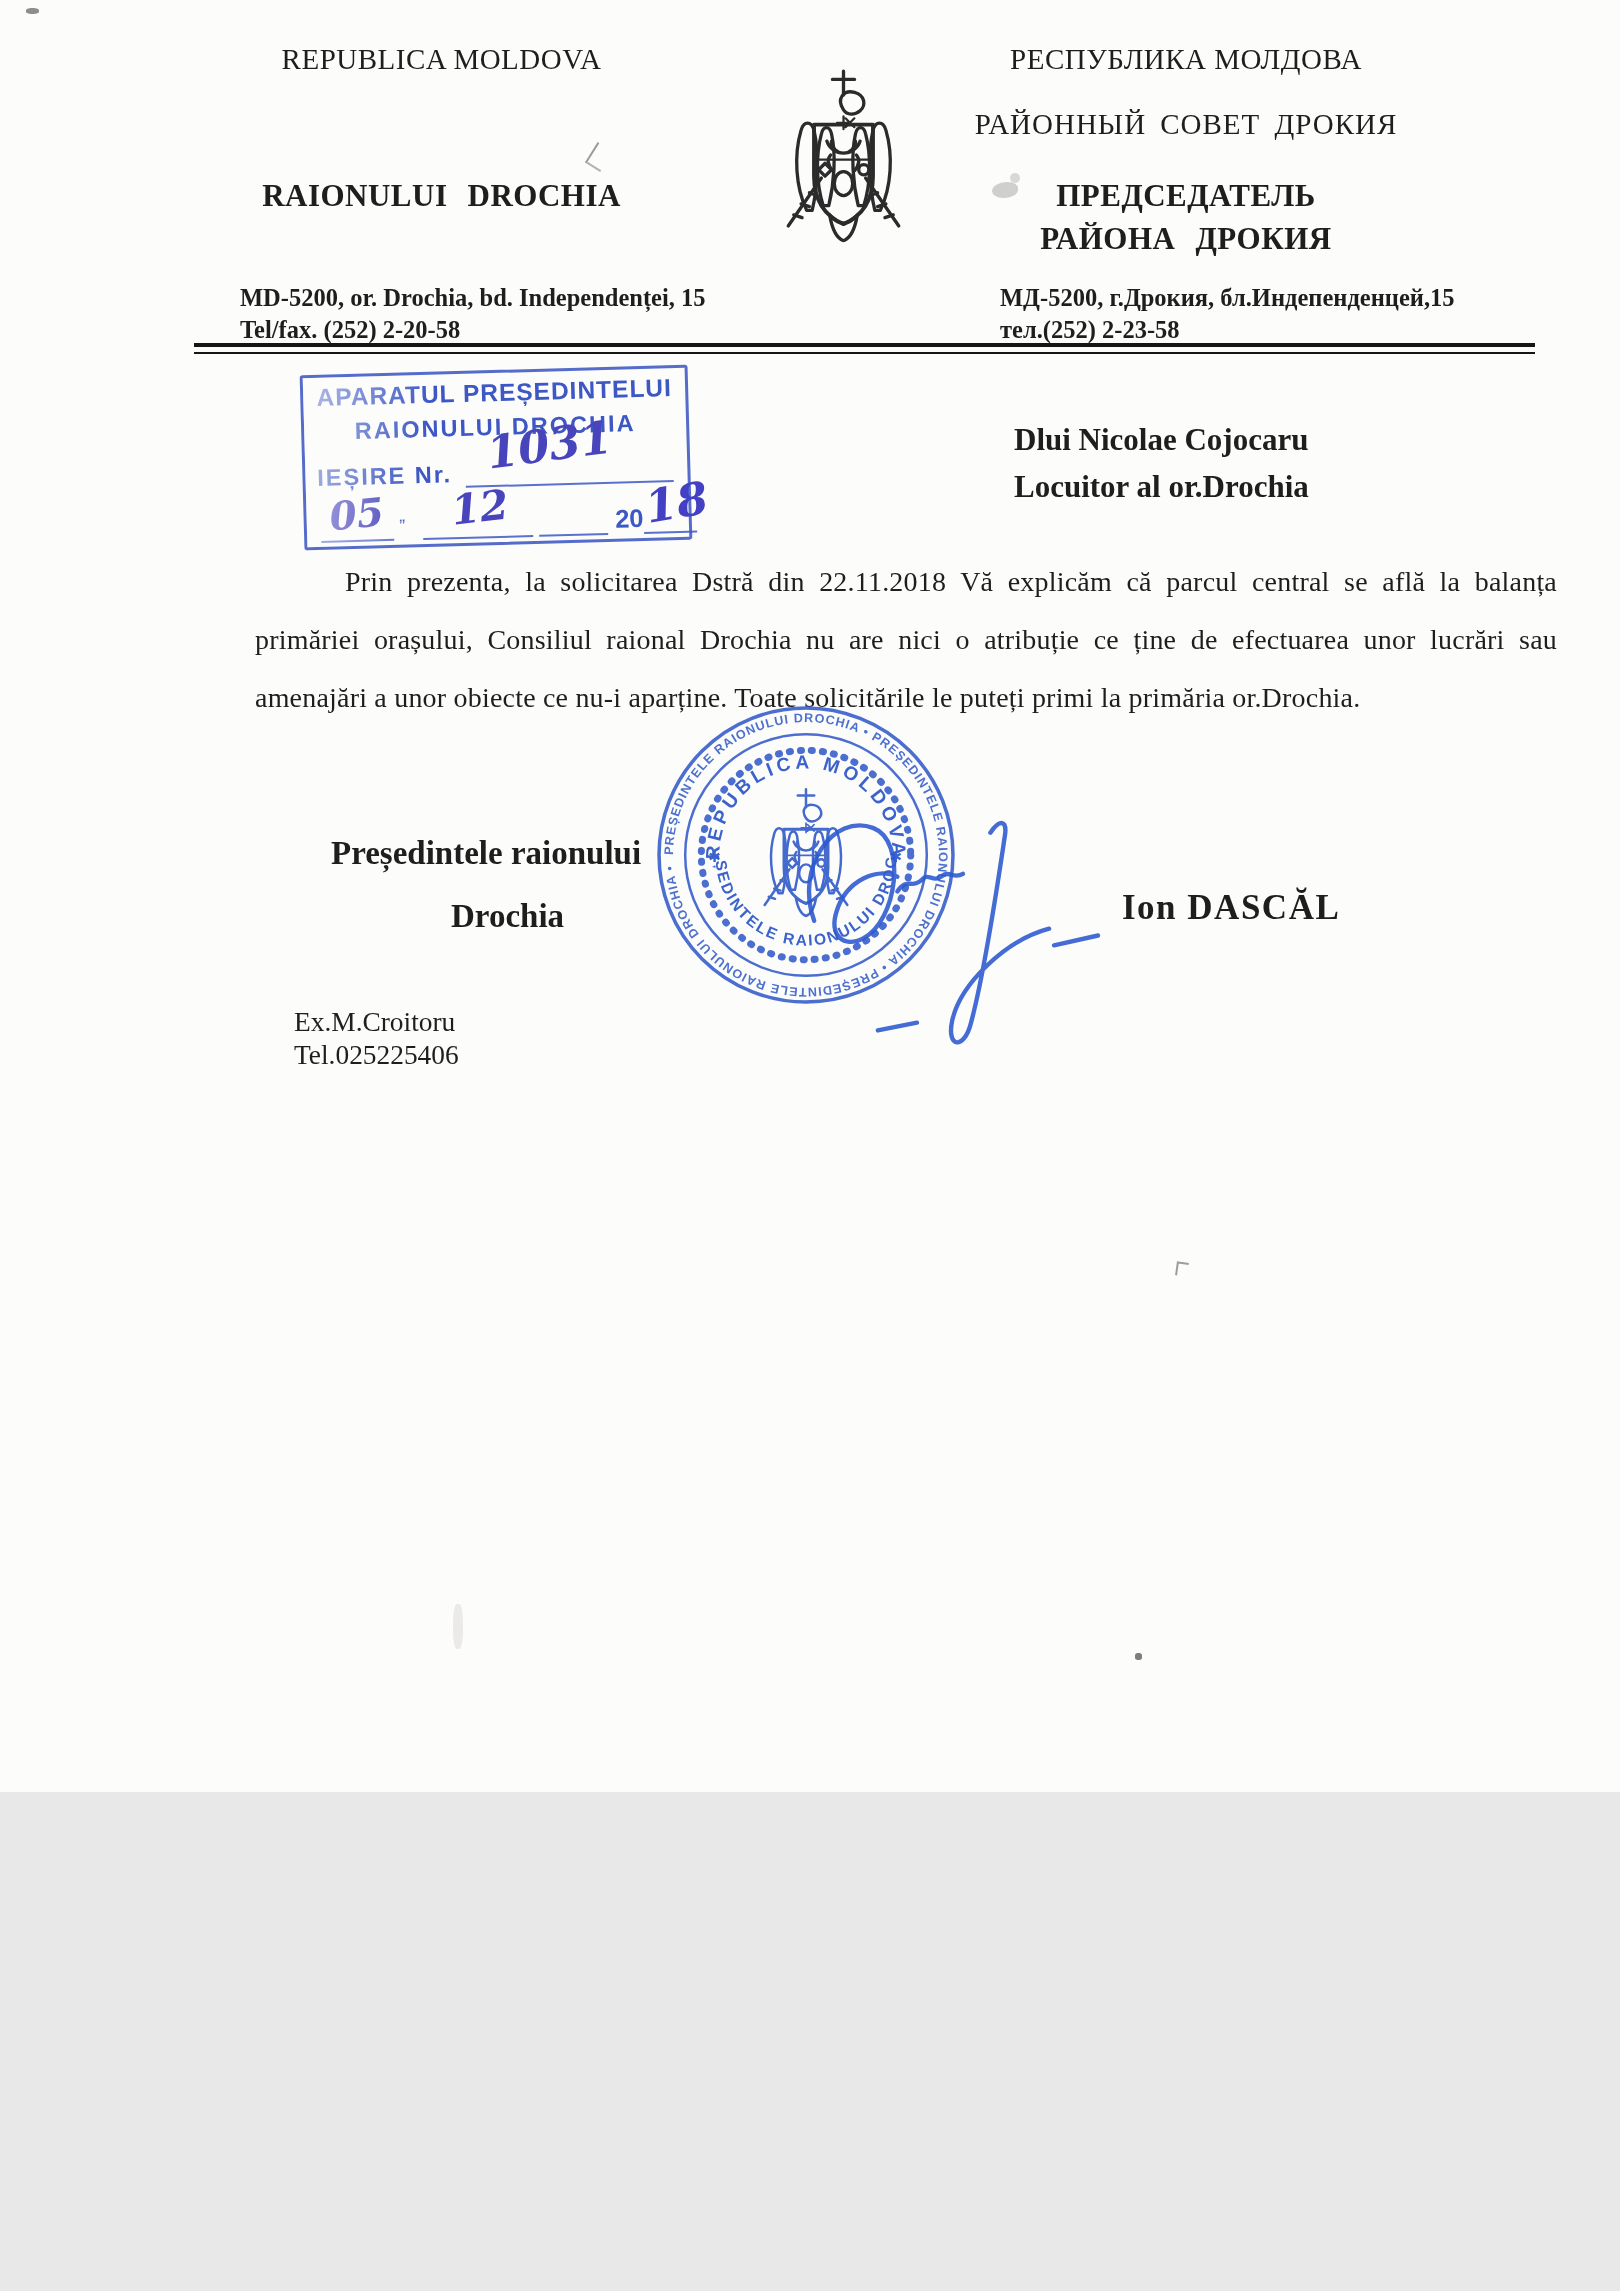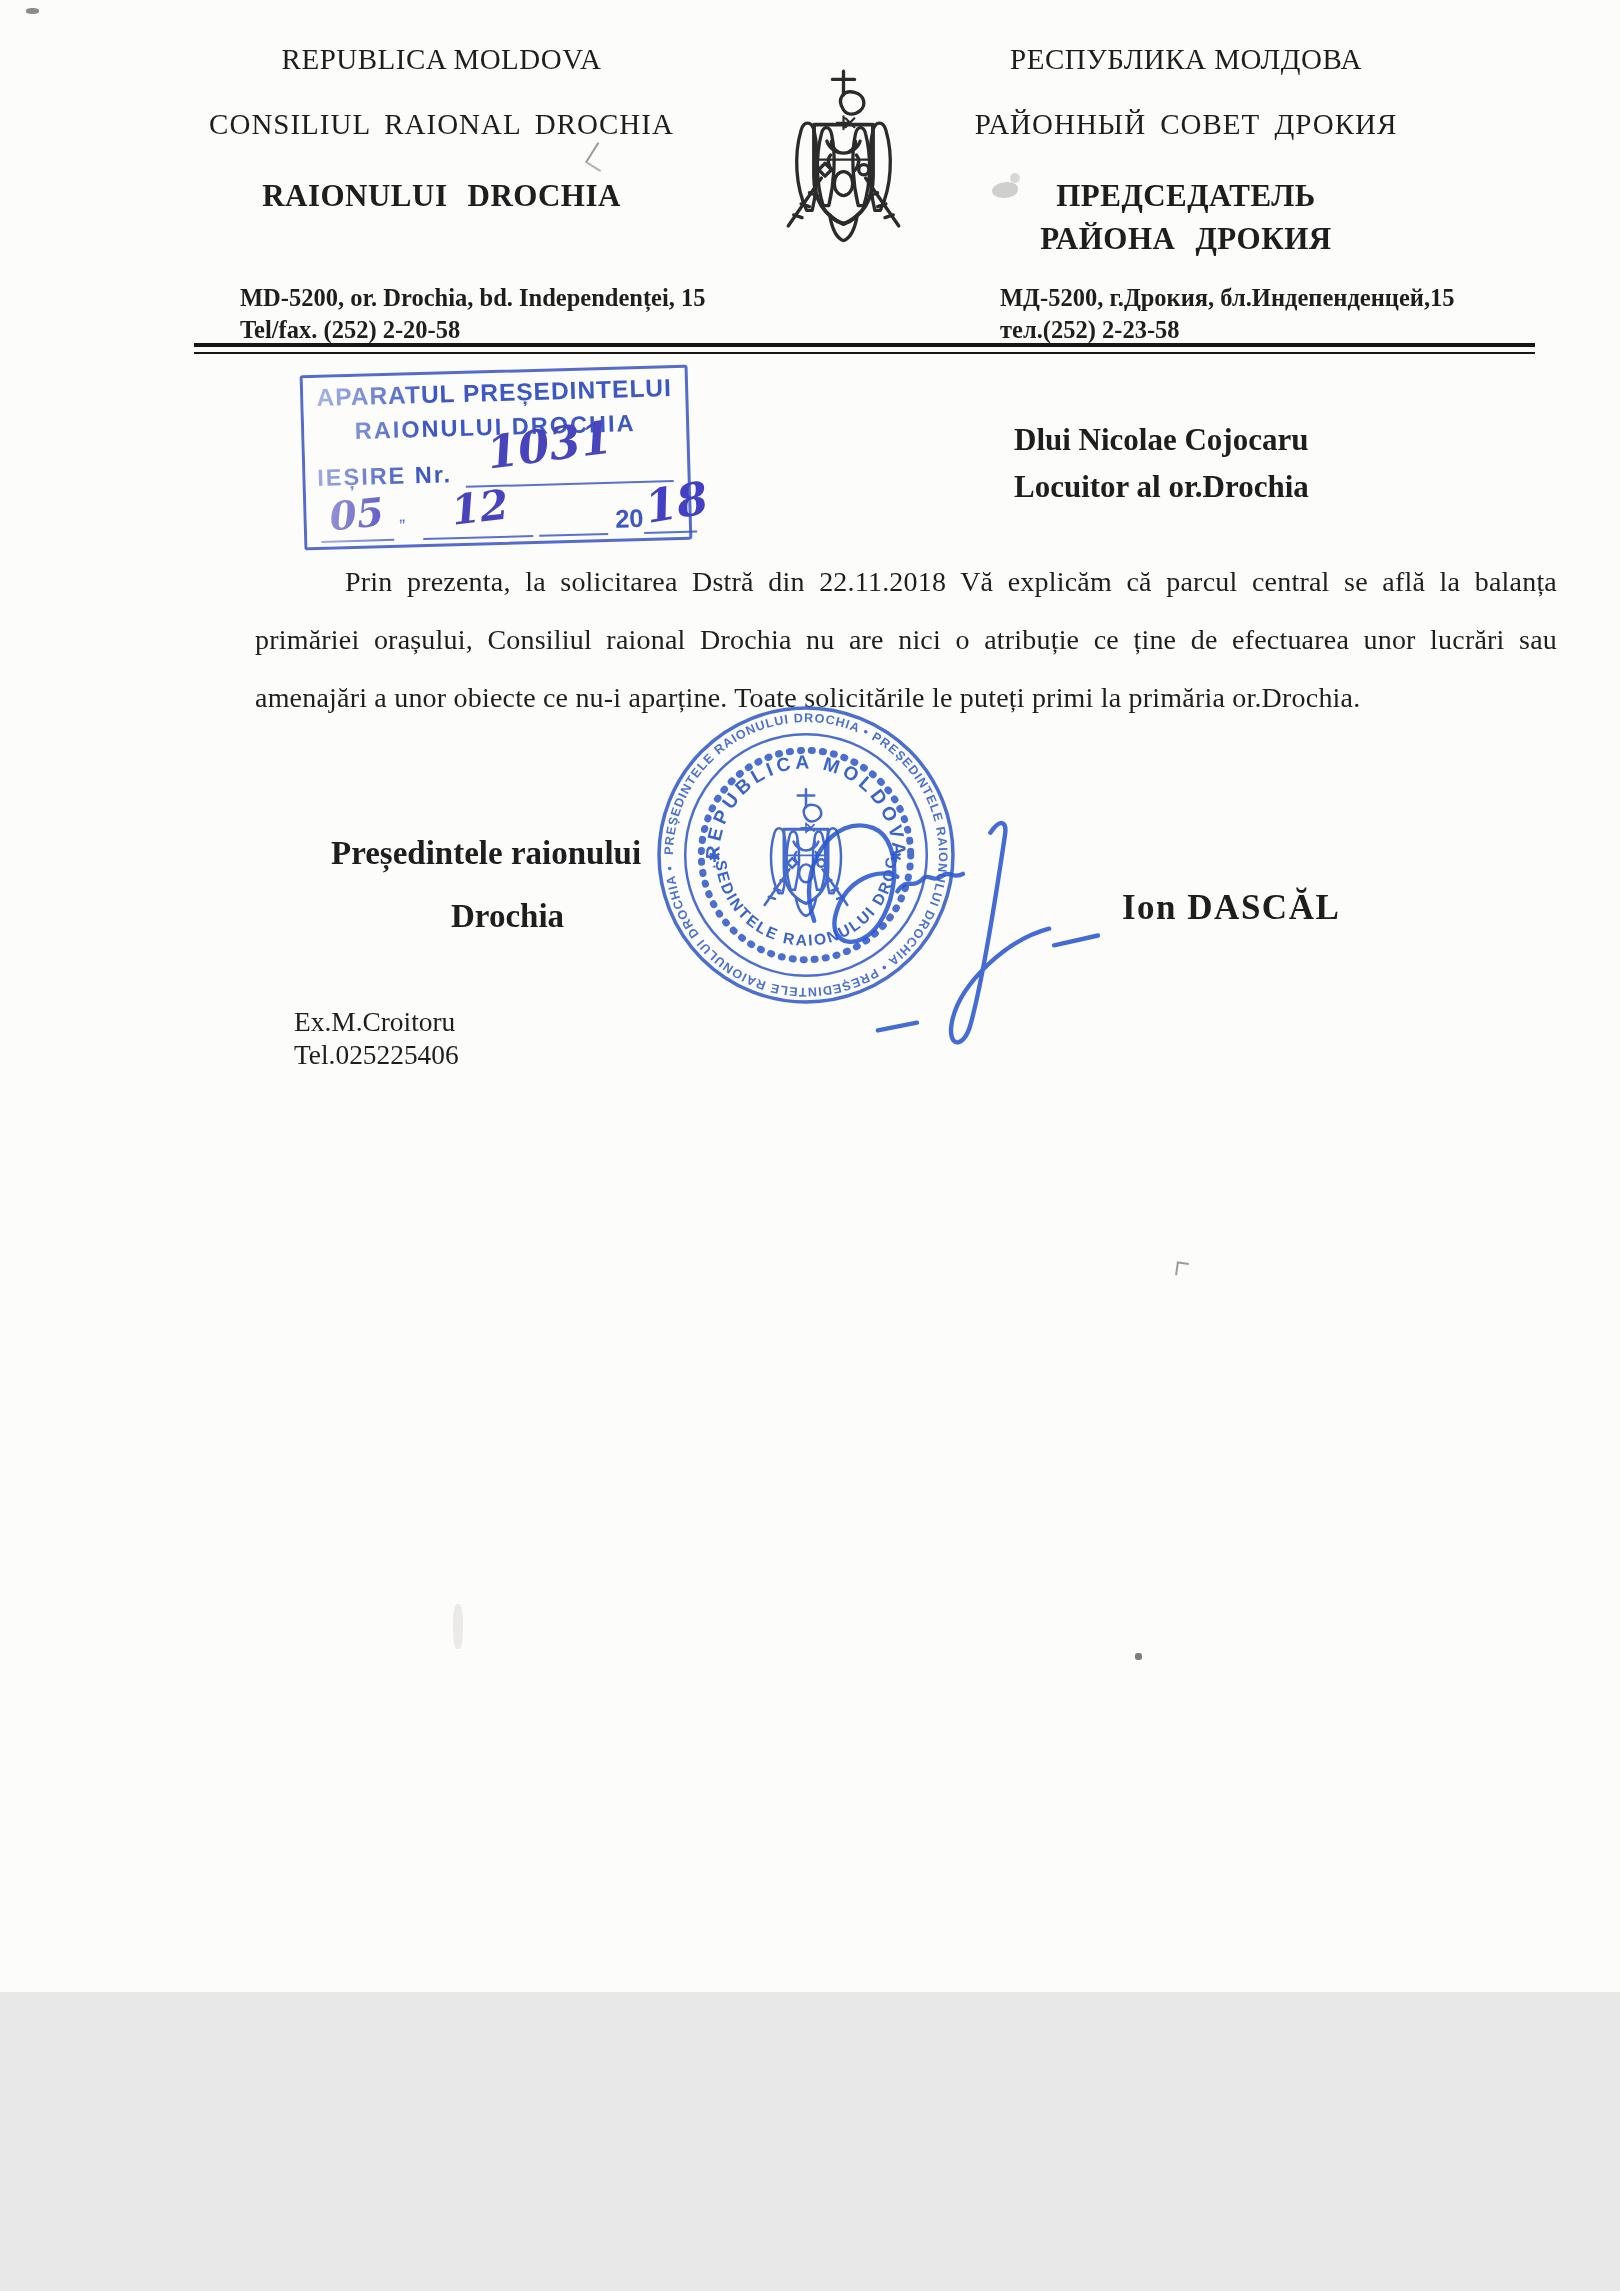--- a/index.html
+++ b/index.html
@@ -1,17 +1,17 @@
 <!DOCTYPE html>
 <html><head>
 <meta charset="utf-8">
 <style>
   html,body{margin:0;padding:0;background:#e8e8e8;}
   .page{
-    position:relative; width:1620px; height:1992px; margin:0 auto;
+    position:relative; width:1620px; height:1792px; margin:0 auto;
     background:#fcfcfb; overflow:hidden;
     font-family:"Liberation Serif","DejaVu Serif",serif; color:#1e1e1e;
   }
   .abs{position:absolute;}
   
   .hl{left:167px; width:549px; text-align:center;}
   .hr{left:902px; width:568px; text-align:center;}
   .country{top:43px; font-size:29px; letter-spacing:0.5px;}
   .council{top:108px; font-size:29px; letter-spacing:1px; word-spacing:5.9px;}
   .office{top:174px; font-weight:bold; font-size:31px; line-height:43px; word-spacing:11.8px; letter-spacing:0.5px;}
@@ -99,21 +99,20 @@
         <circle cx="92" cy="111" r="5.5"></circle>
         <path d="M58,112 q-8,-10 -2,-17 M82,112 q8,-10 2,-17"></path>
         <ellipse cx="70" cy="126" rx="10" ry="13"></ellipse>
         <path d="M10,172 L46,120 M16,160 l9,3 M24,148 l9,3 M33,136 l8,3"></path>
         <path d="M130,172 L94,120 M124,160 l-9,3 M116,148 l-9,3 M107,136 l-8,3"></path>
       </g>
     </symbol>
   </svg>
 
   <div class="abs hl country">REPUBLICA MOLDOVA</div>
-  <div class="abs hl council">CONSILIUL RAIONAL DROCHIA</div>
   <div class="abs hl office">
     <div>RAIONULUI DROCHIA</div>
   </div>
   <div class="abs hl addr">
     <div>MD-5200, or. Drochia, bd. Independenței, 15</div>
     <div>Tel/fax. (252) 2-20-58</div>
   </div>
 
   <svg class="abs emblem" width="129" height="180" viewBox="0 0 140 190">
     <use href="#arms" style="color:#2b2b2b"></use>

